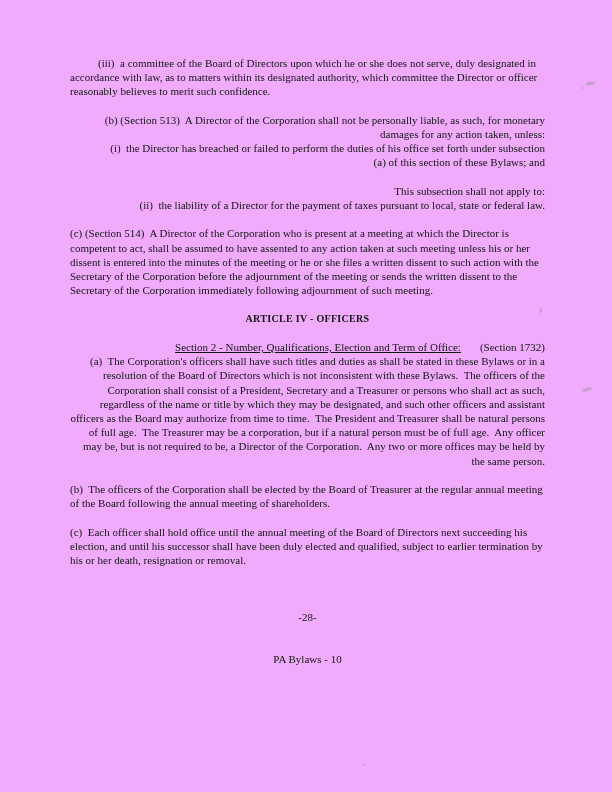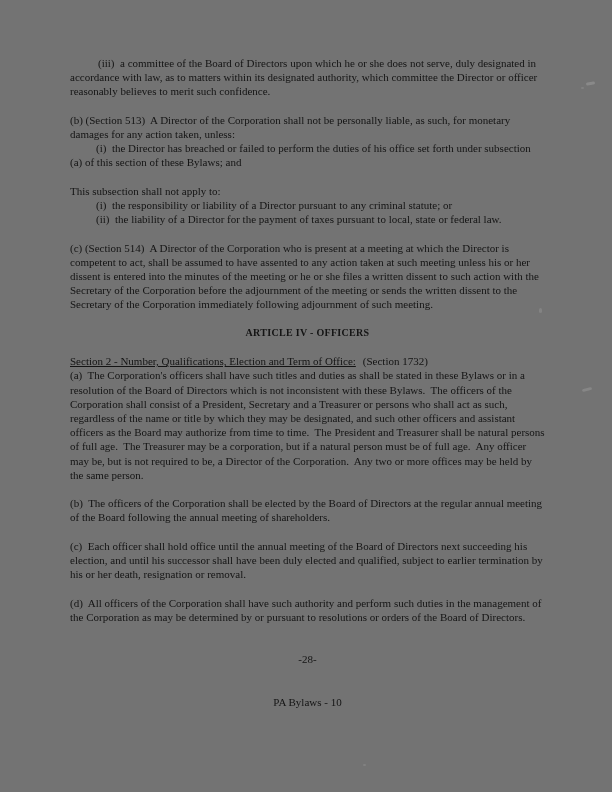--- a/index.html
+++ b/index.html
@@ -9,39 +9,40 @@
   }
   body {
     width: 612px;
     height: 792px;
     position: relative;
     overflow: hidden;
   }
   .page {
     position: absolute;
     inset: 0;
-    background: #737373;
+    background: #f0abfc;
     font-family: "Liberation Serif", serif;
     color: #141414;
   }
   .content {
     position: absolute;
     left: 70px;
     top: 56px;
     width: 475px;
     font-size: 11px;
     line-height: 14.2px;
     text-align: left;
   }
   .para {
     margin: 0 0 14.2px 0;
     white-space: pre-wrap;
   }
   .tight {
     margin-bottom: 0;
+    text-align: right;
   }
   .group {
     margin: 0 0 14.2px 0;
   }
   .indent {
     text-indent: 28px;
   }
   .indent-item {
     text-indent: 26px;
   }
@@ -49,21 +50,21 @@
     font-size: 10px;
     font-weight: bold;
     text-align: center;
     letter-spacing: 0.3px;
     margin: 0 0 14.2px 0;
   }
   .section-title {
     text-decoration: underline;
   }
   .section-ref {
-    margin-left: 7px;
+    margin-left: 19px;
   }
   .footer {
     text-align: center;
     white-space: pre-wrap;
   }
   .artifact {
     position: absolute;
     background: #9a9a9a;
     border-radius: 2px;
   }
@@ -82,38 +83,36 @@
     <p class="para indent">(iii)  a committee of the Board of Directors upon which he or she does not serve, duly designated in accordance with law, as to matters within its designated authority, which committee the Director or officer reasonably believes to merit such confidence.</p>
 
 
     <div class="group">
       <p class="para tight">(b) (Section 513)  A Director of the Corporation shall not be personally liable, as such, for monetary damages for any action taken, unless:</p>
       <p class="para tight indent-item">(i)  the Director has breached or failed to perform the duties of his office set forth under subsection (a) of this section of these Bylaws; and</p>
     </div>
 
     <div class="group">
       <p class="para tight">This subsection shall not apply to:</p>
-      <p class="para tight indent-item">(i)  the responsibility or liability of a Director pursuant to any criminal statute; or</p>
       <p class="para tight indent-item">(ii)  the liability of a Director for the payment of taxes pursuant to local, state or federal law.</p>
     </div>
 
     <p class="para">(c) (Section 514)  A Director of the Corporation who is present at a meeting at which the Director is competent to act, shall be assumed to have assented to any action taken at such meeting unless his or her dissent is entered into the minutes of the meeting or he or she files a written dissent to such action with the Secretary of the Corporation before the adjournment of the meeting or sends the written dissent to the Secretary of the Corporation immediately following adjournment of such meeting.</p>
 
     <h2 class="article-heading">ARTICLE IV - OFFICERS</h2>
 
     <div class="group">
       <p class="para tight"><span class="section-title">Section 2 - Number, Qualifications, Election and Term of Office:</span><span class="section-ref">(Section 1732)</span></p>
       <p class="para tight">(a)  The Corporation's officers shall have such titles and duties as shall be stated in these Bylaws or in a resolution of the Board of Directors which is not inconsistent with these Bylaws.  The officers of the Corporation shall consist of a President, Secretary and a Treasurer or persons who shall act as such, regardless of the name or title by which they may be designated, and such other officers and assistant officers as the Board may authorize from time to time.  The President and Treasurer shall be natural persons of full age.  The Treasurer may be a corporation, but if a natural person must be of full age.  Any officer may be, but is not required to be, a Director of the Corporation.  Any two or more offices may be held by the same person.</p>
     </div>
 
-    <p class="para">(b)  The officers of the Corporation shall be elected by the Board of Directors at the regular annual meeting of the Board following the annual meeting of shareholders.</p>
+    <p class="para">(b)  The officers of the Corporation shall be elected by the Board of Treasurer at the regular annual meeting of the Board following the annual meeting of shareholders.</p>
 
     <p class="para">(c)  Each officer shall hold office until the annual meeting of the Board of Directors next succeeding his election, and until his successor shall have been duly elected and qualified, subject to earlier termination by his or her death, resignation or removal.</p>
 
-    <p class="para tight">(d)  All officers of the Corporation shall have such authority and perform such duties in the management of the Corporation as may be determined by or pursuant to resolutions or orders of the Board of Directors.</p>
 
     <div class="footer">
       <div>-28-</div>
       <div>PA Bylaws - 10</div>
     </div>
 
   </div>
 
   <div class="artifact a1"></div>
   <div class="artifact a1b"></div>

